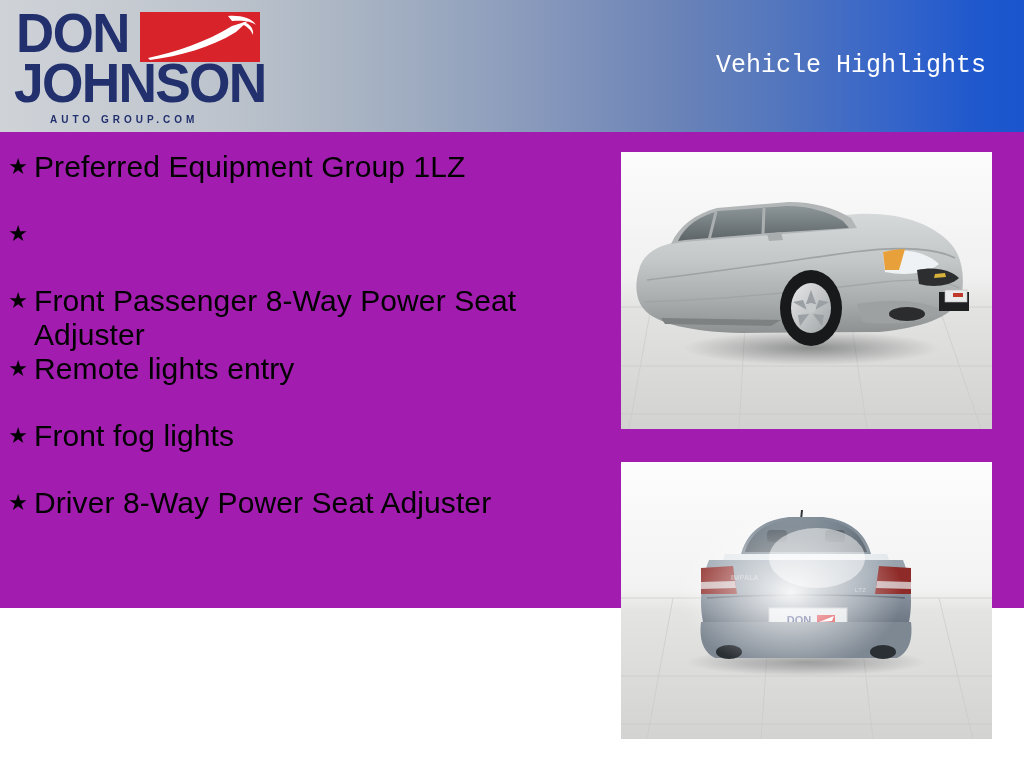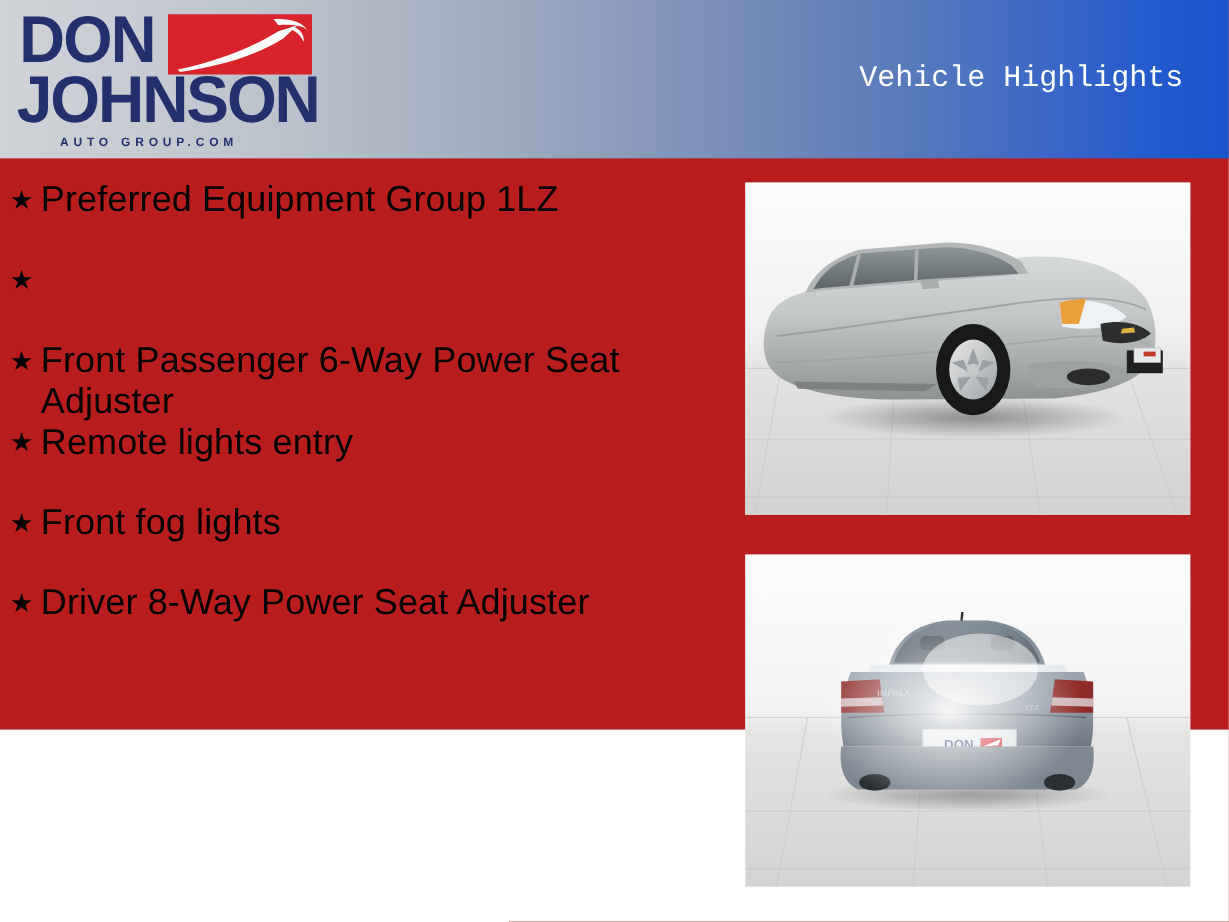--- a/index.html
+++ b/index.html
@@ -12,21 +12,21 @@
     overflow: hidden;
     background: #ffffff;
     font-family: "Liberation Sans", sans-serif;
     -webkit-font-smoothing: antialiased;
   }
 
   .slide {
     position: relative;
     width: 1024px;
     height: 608px;
-    background: #b91c1c;
+    background: #a21caf;
   }
 
   
   .header {
     position: absolute;
     left: 0;
     top: 0;
     width: 1024px;
     height: 132px;
     background: linear-gradient(to right,
@@ -201,21 +201,21 @@
       <span class="bullet-star">★</span>
       <span class="feature-text">Preferred Equipment Group 1LZ</span>
     </div>
 
     <div class="feature-row">
       <span class="bullet-star">★</span>
     </div>
 
     <div class="feature-row">
       <span class="bullet-star">★</span>
-      <span class="feature-text">Front Passenger 6-Way Power Seat Adjuster</span>
+      <span class="feature-text">Front Passenger 8-Way Power Seat Adjuster</span>
     </div>
 
     <div class="feature-row">
       <span class="bullet-star">★</span>
       <span class="feature-text">Remote lights entry</span>
     </div>
 
     <div class="feature-row">
       <span class="bullet-star">★</span>
       <span class="feature-text">Front fog lights</span>

